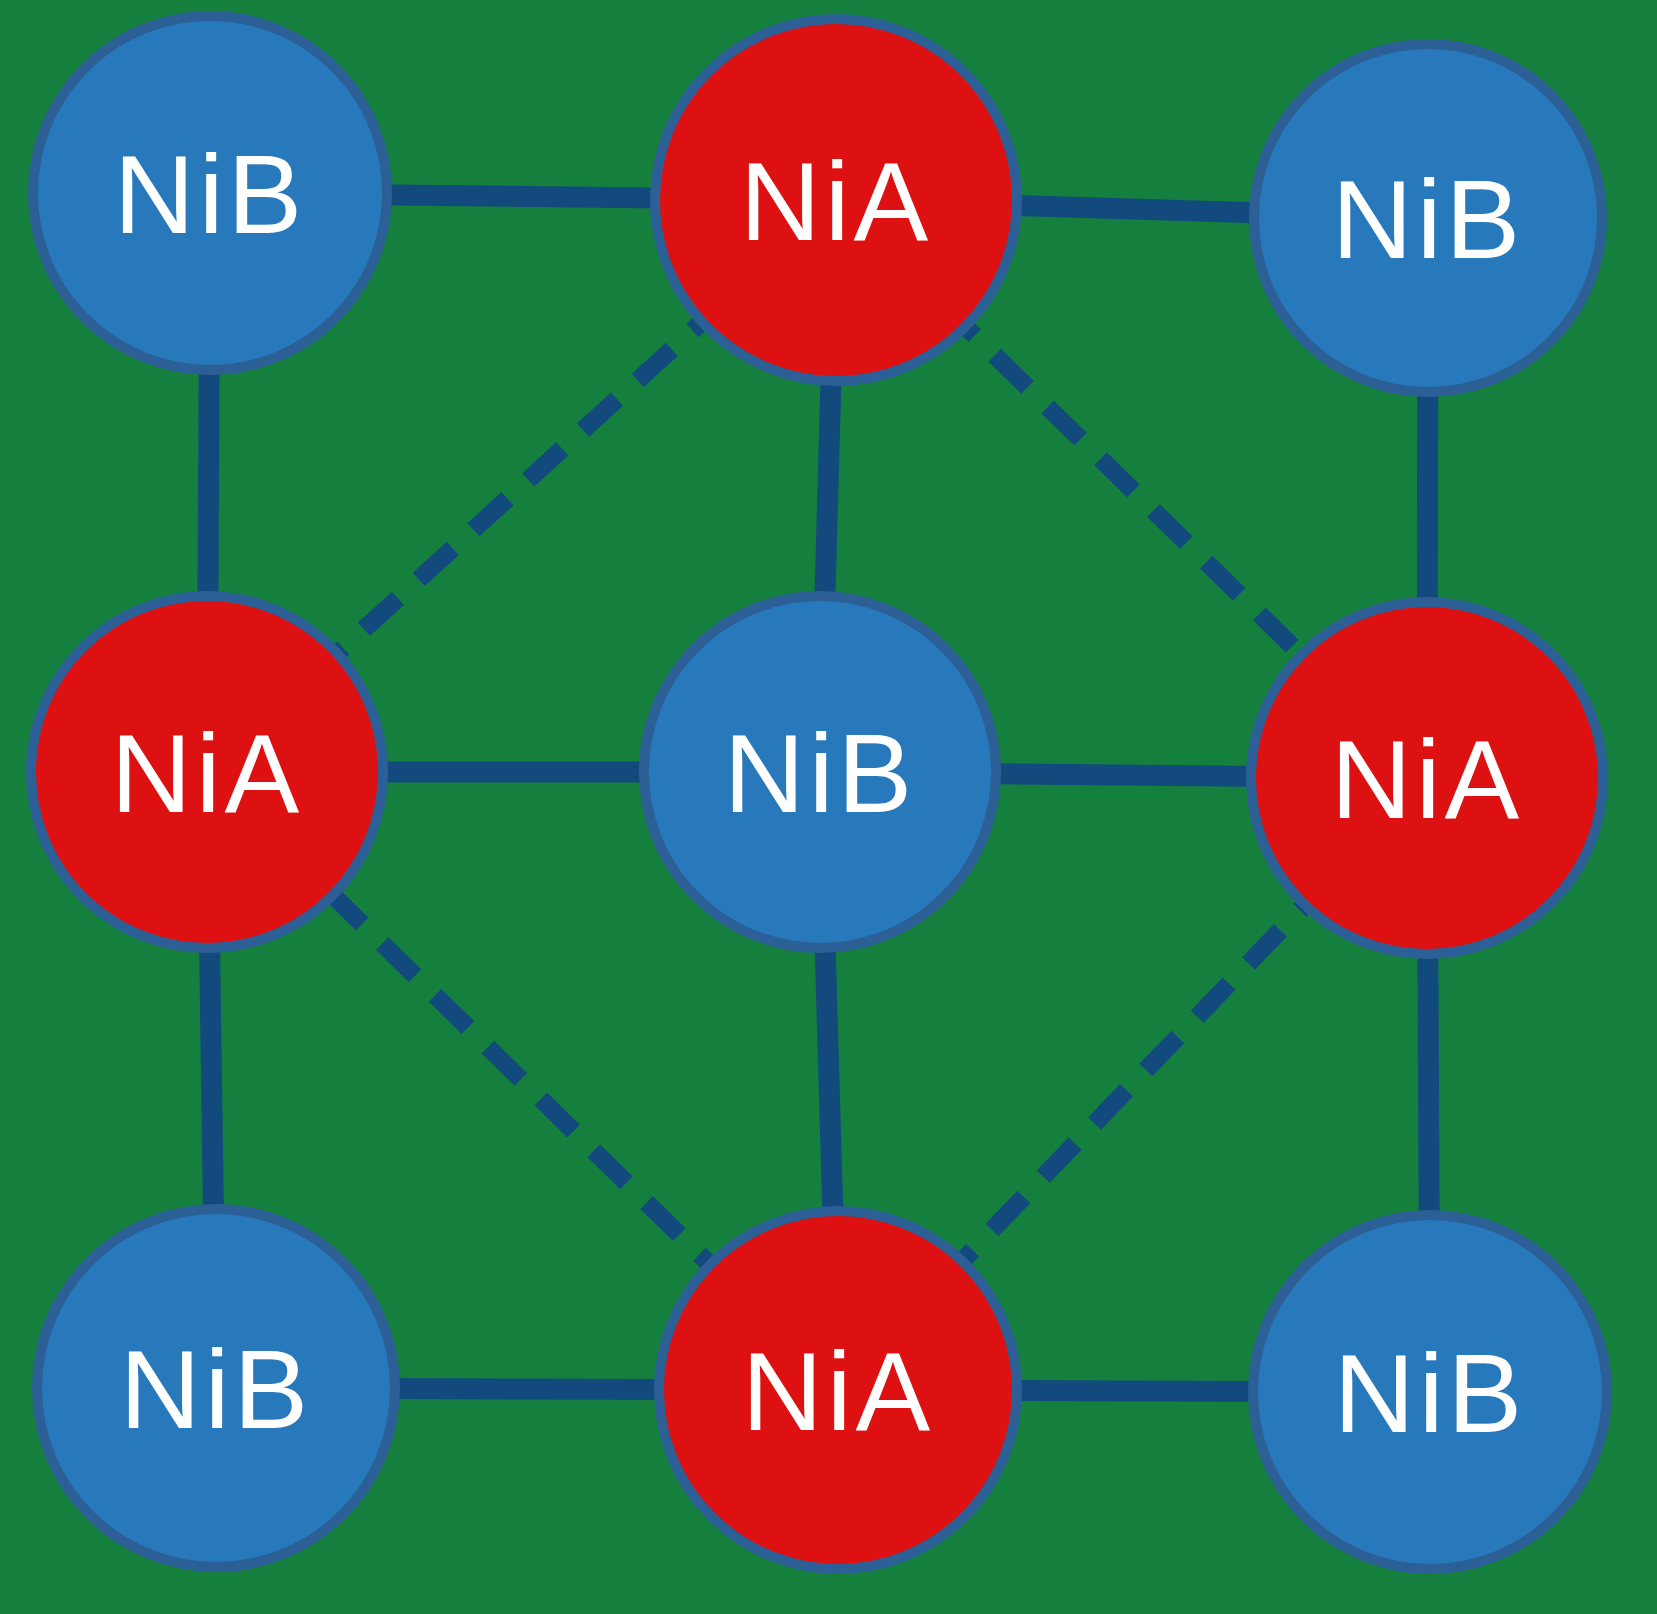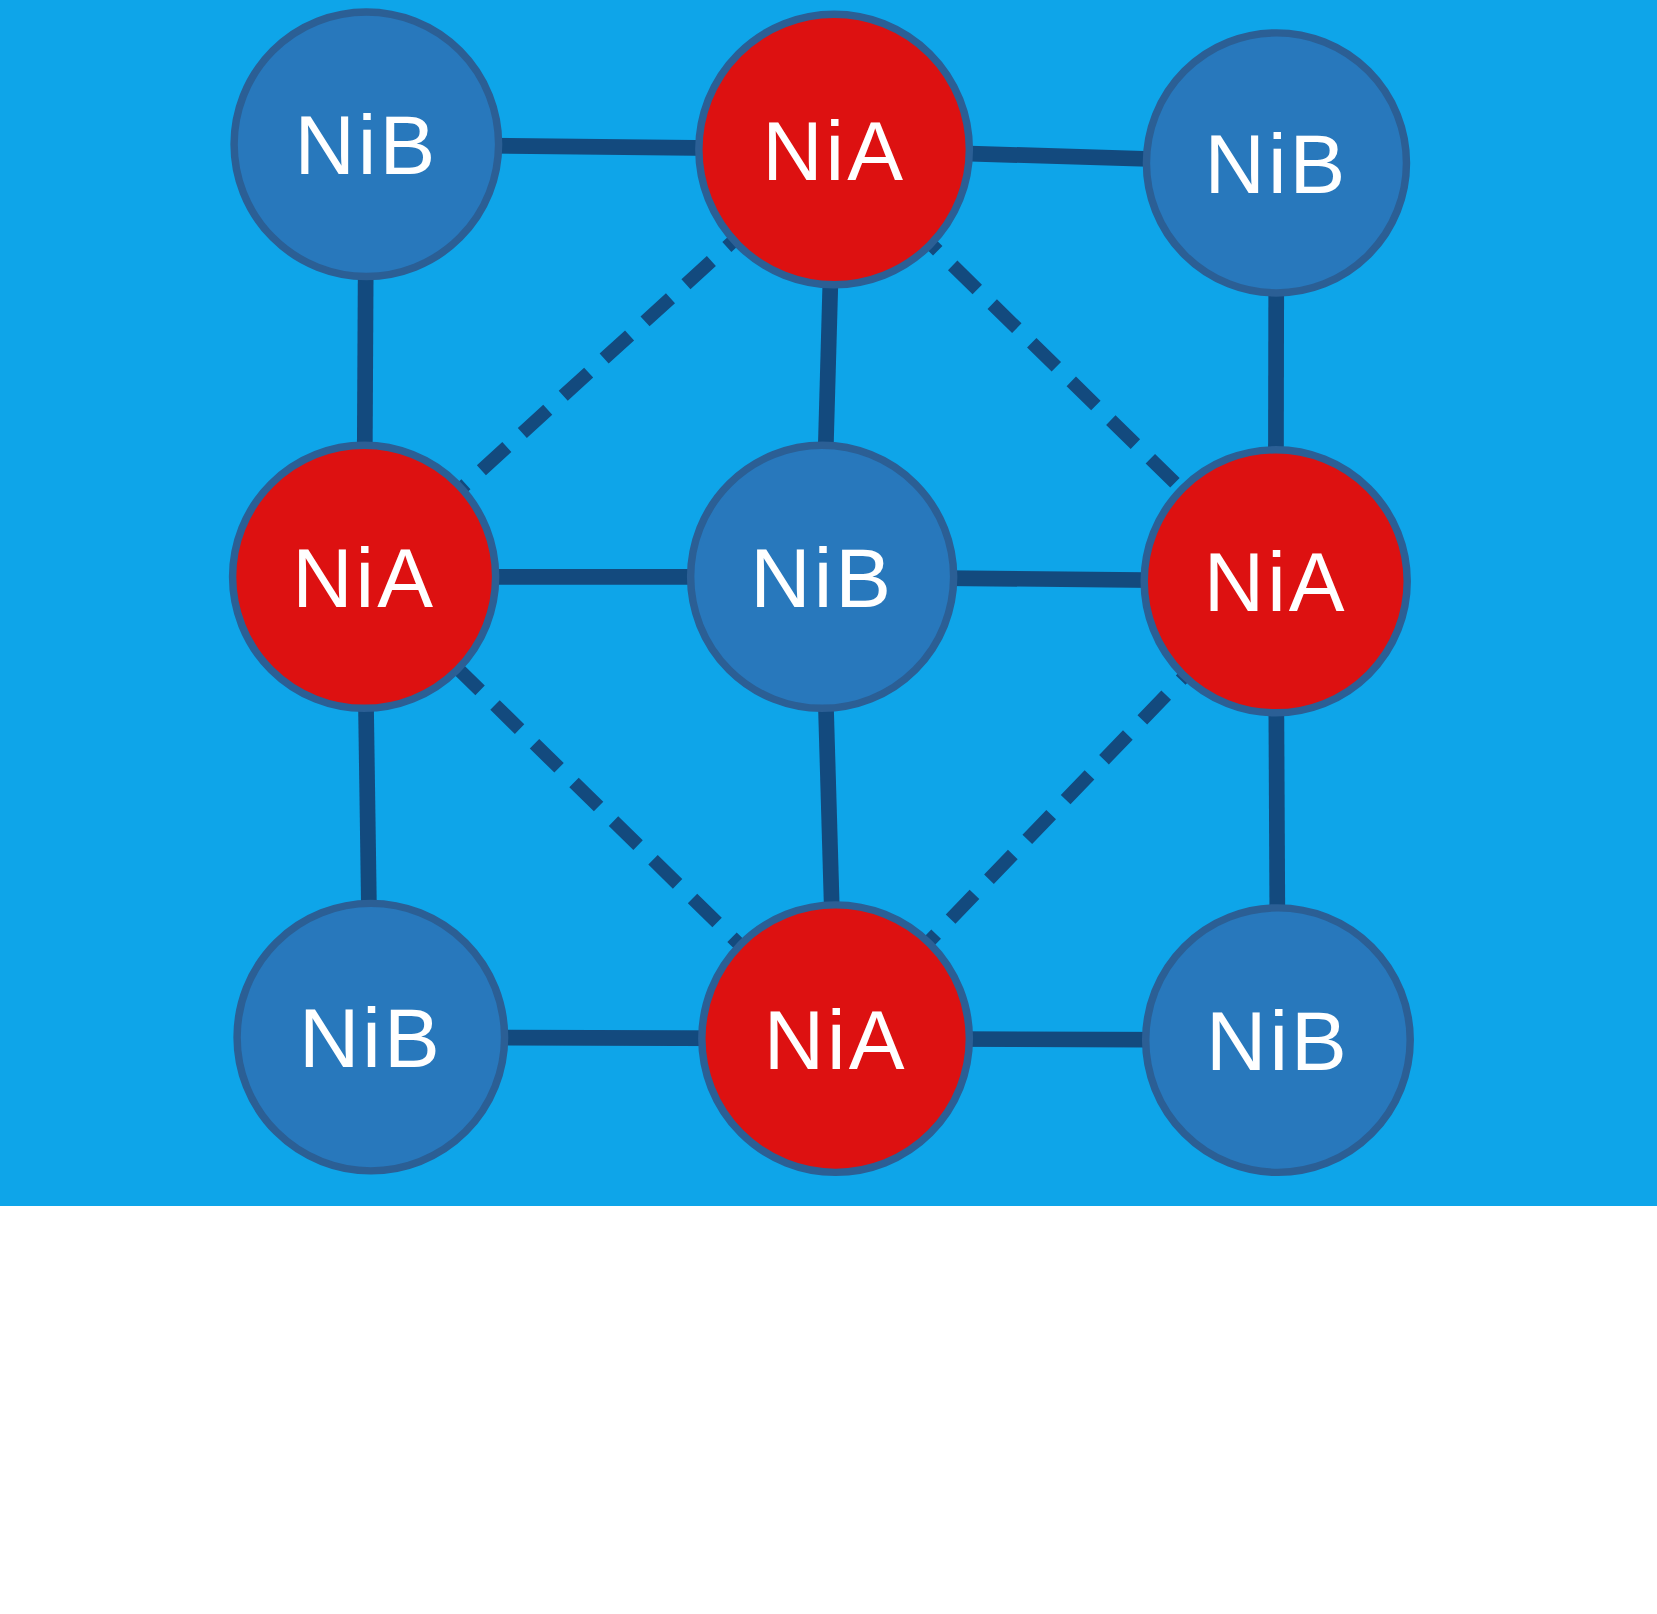--- a/index.html
+++ b/index.html
@@ -3,22 +3,22 @@
 <meta charset="utf-8">
 <style>
   html, body {
     margin: 0;
     padding: 0;
     background: #ffffff;
   }
   .stage {
     position: relative;
     width: 1657px;
-    height: 1206px;
-    background: #0ea5e9;
+    height: 1614px;
+    background: #15803d;
     overflow: hidden;
   }
   svg.diagram {
     display: block;
     width: 100%;
     height: 100%;
   }
   text.node-label {
     font-family: "Liberation Sans", sans-serif;
     font-size: 112px;

